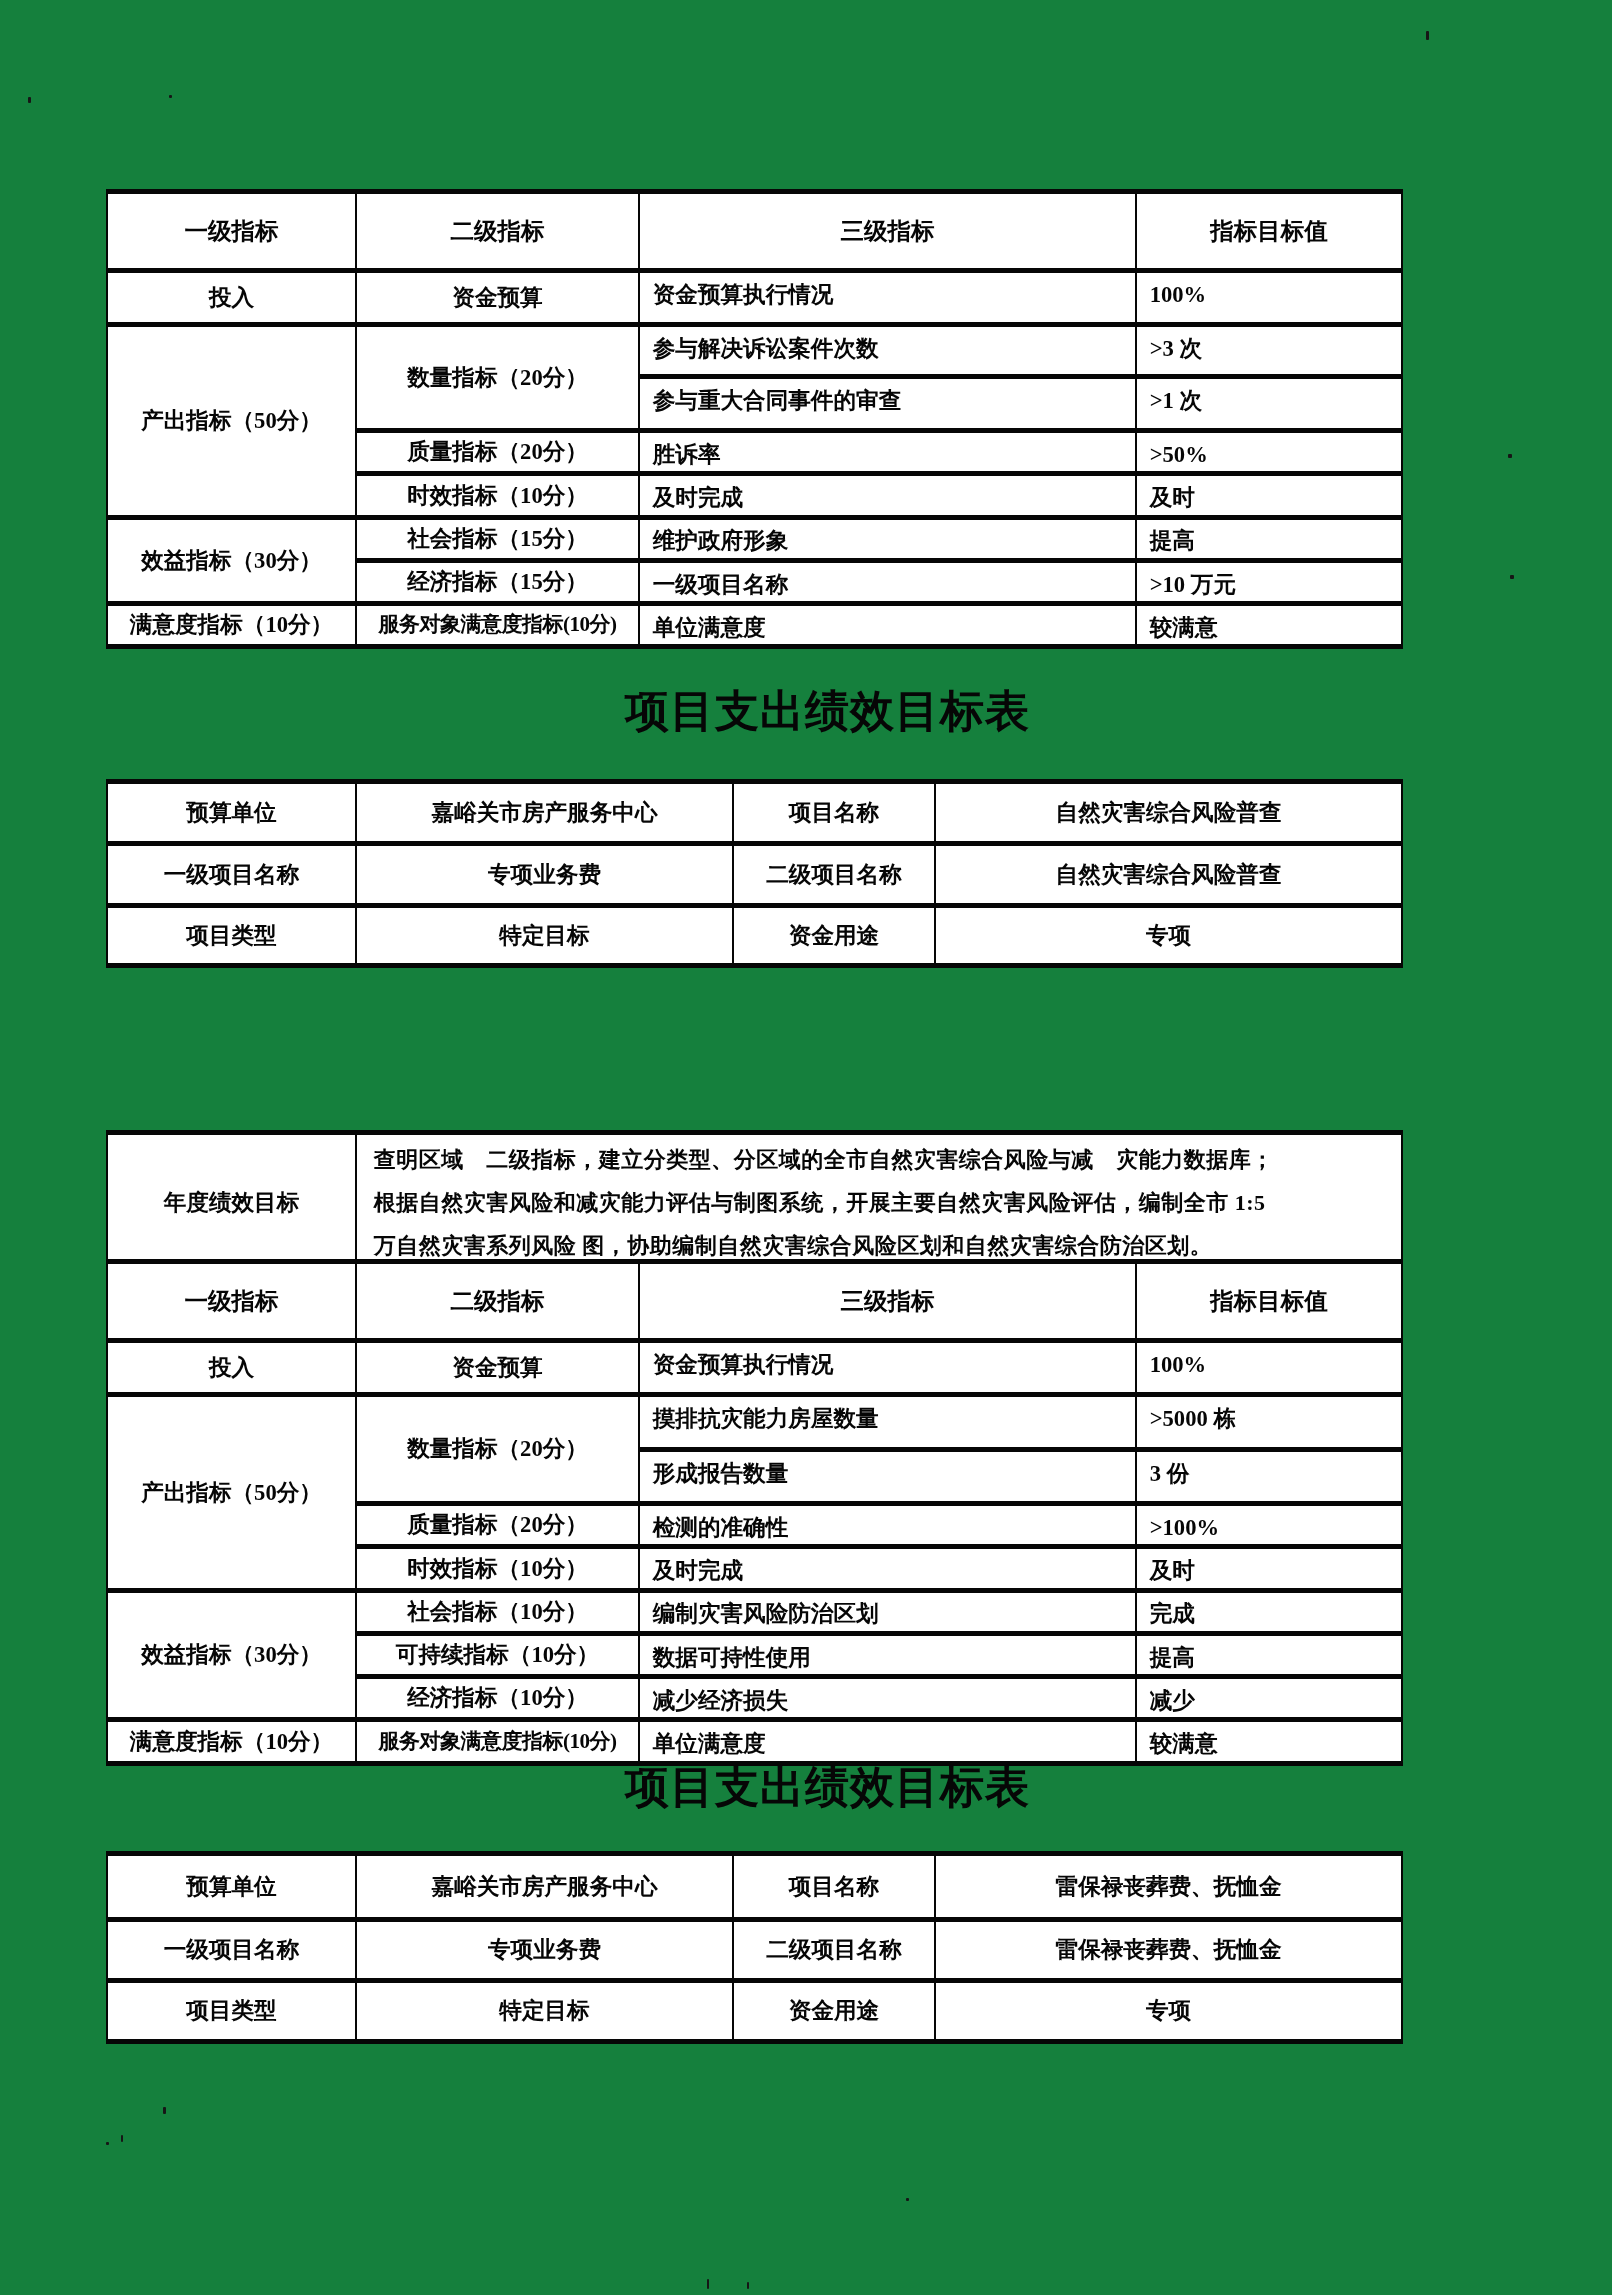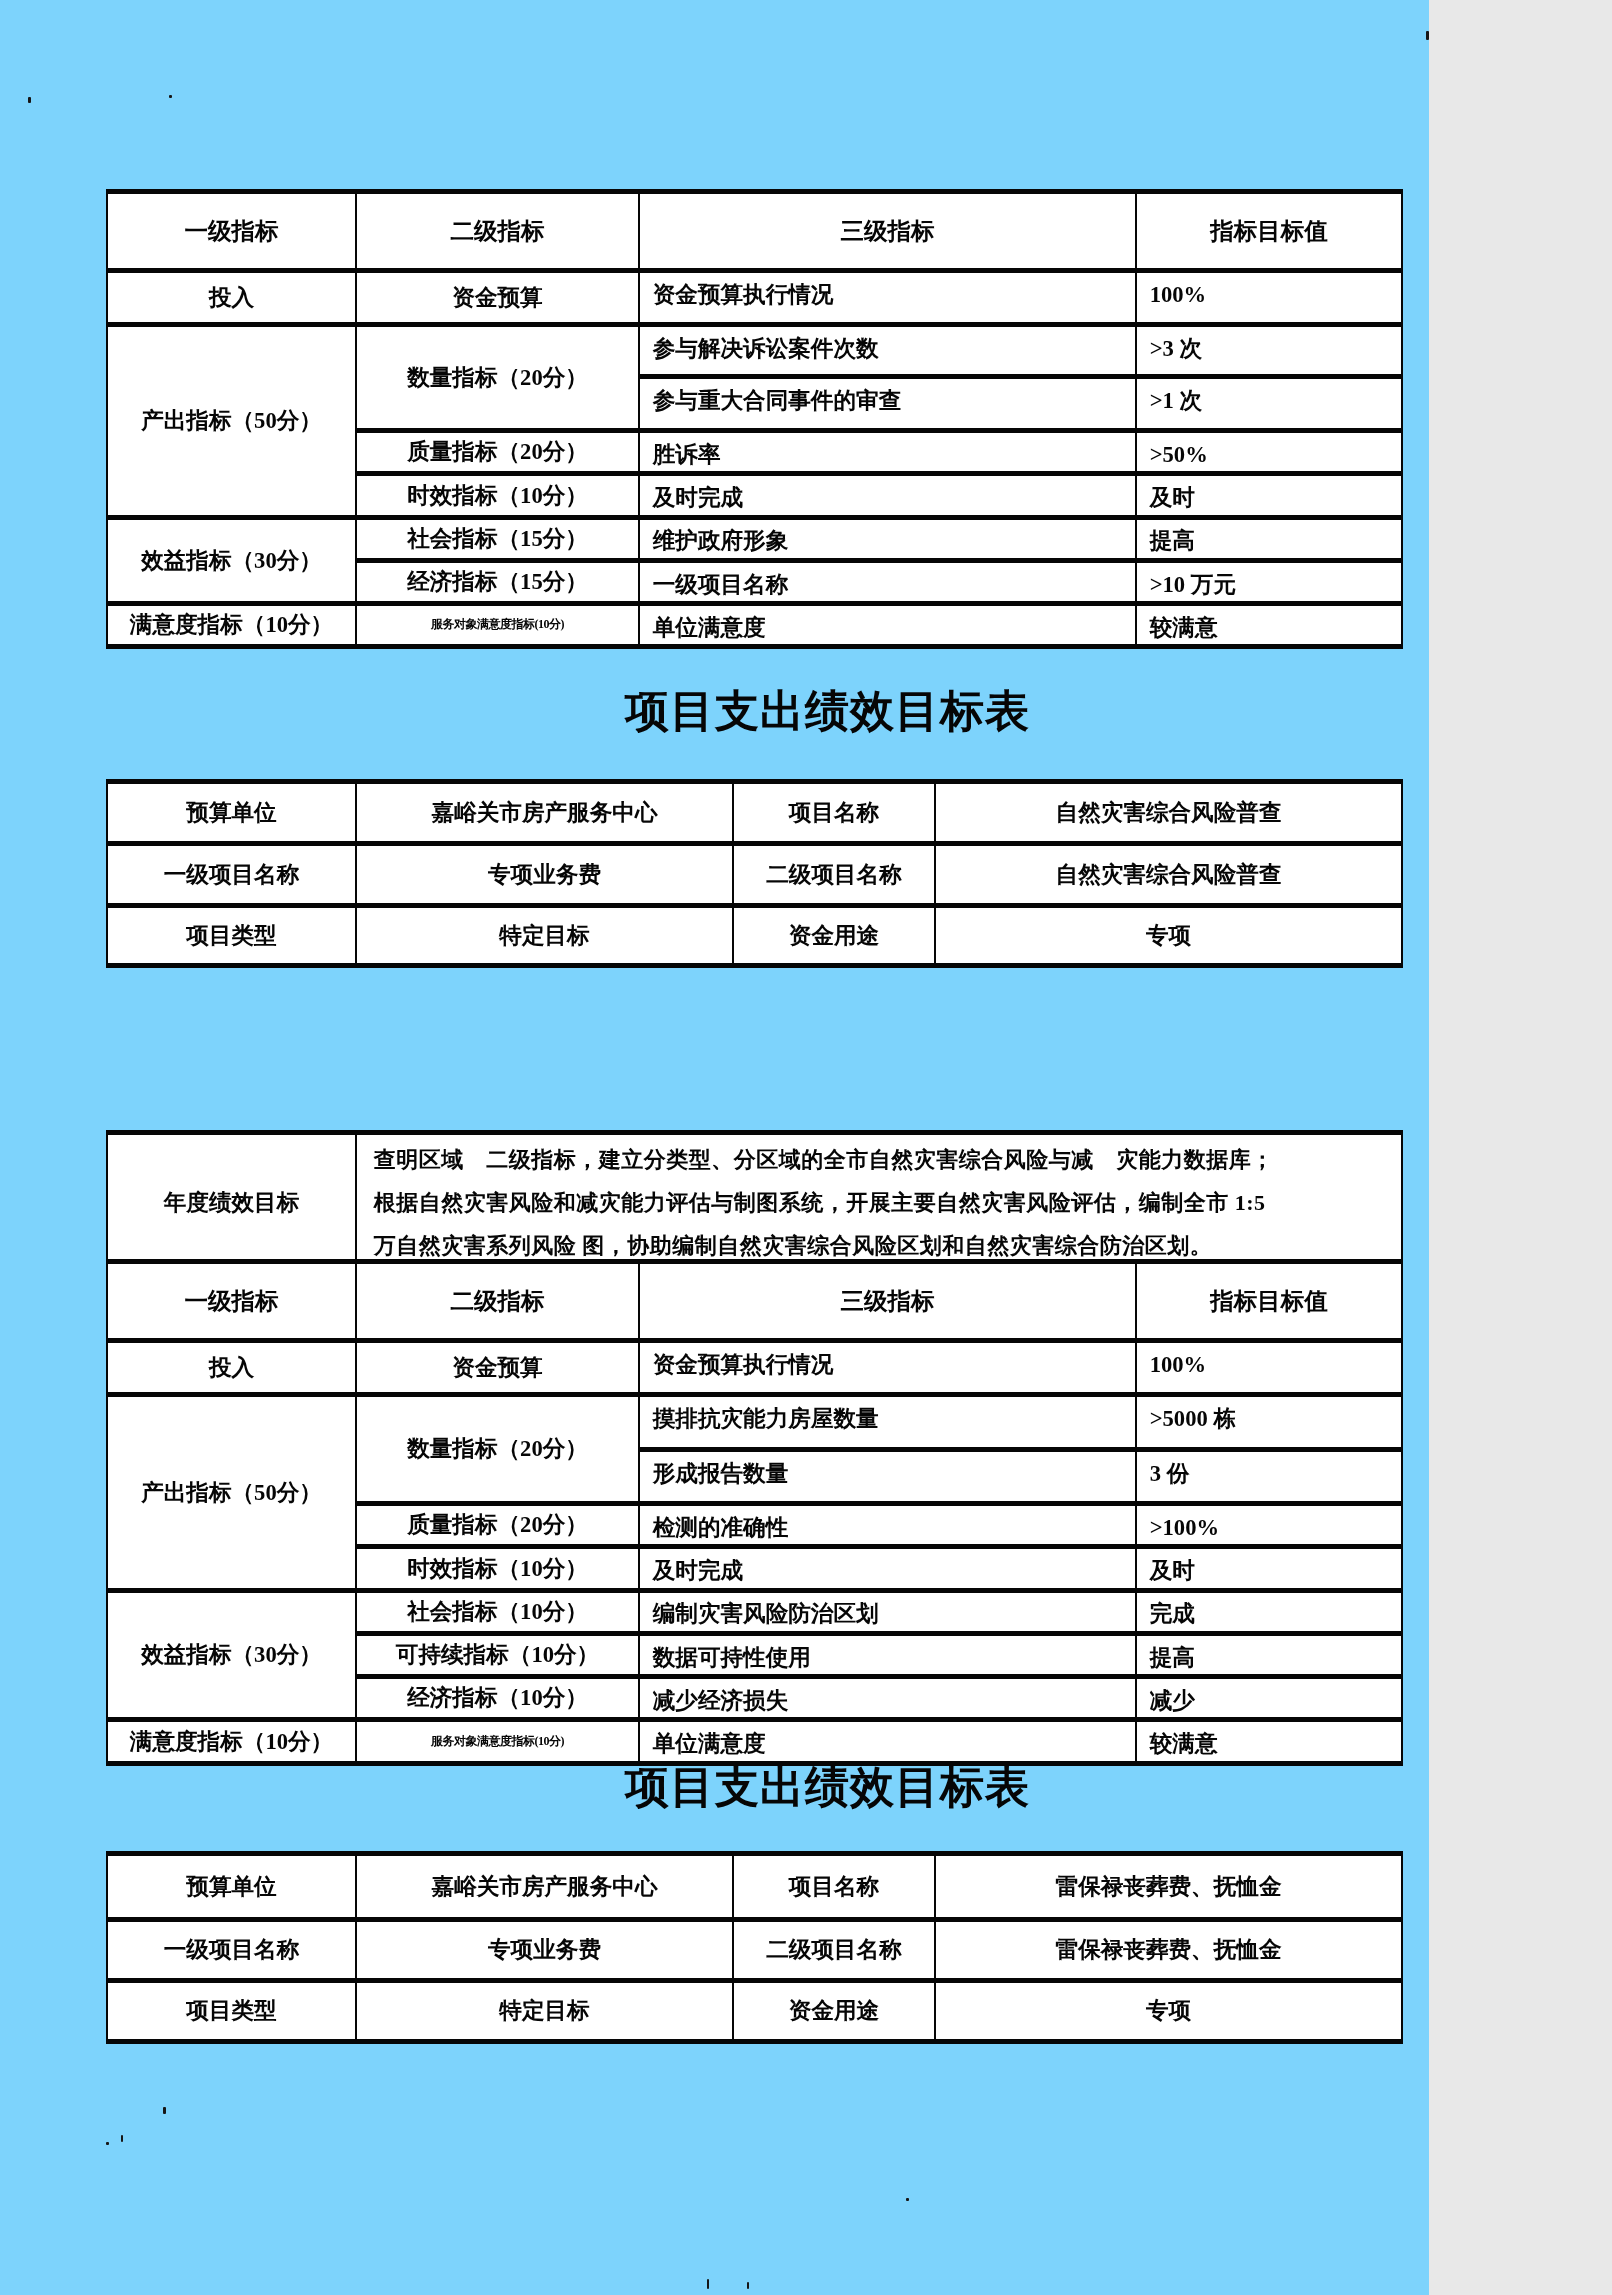--- a/index.html
+++ b/index.html
@@ -1,24 +1,24 @@
 <!DOCTYPE html>
 <html style="font-size:7.8px"><head>
 <meta charset="utf-8">
 <style>
   html,body{margin:0;padding:0;background:#e8e8e8;}
-  .page{position:relative;width:1429px;height:2295px;background:#7dd3fc;overflow:hidden;
+  .page{position:relative;width:1612px;height:2295px;background:#15803d;overflow:hidden;
         font-family:"Liberation Serif","DejaVu Serif",serif;color:#060606;}
   table.band{position:absolute;border-collapse:collapse;table-layout:fixed;background:#ffffff;}
   table.band td{border:2.9px solid #060606;border-top-width:5.4px;border-bottom-width:5.4px;
         font-weight:700;font-size:22.6px;line-height:1.3;text-align:center;vertical-align:middle;
         padding:2px 6.9px;overflow:hidden;word-break:break-all;}
   table.band td.hd{font-size:23.5px;}
   table.band td.lt{text-align:left;vertical-align:top;padding:6.9px 5.9px 2px 12.7px;}
-  table.band td.sm{font-size:12px;letter-spacing:-0.5px;padding-left:2.9px;padding-right:2.9px;text-align:center;}
+  table.band td.sm{font-size:21px;letter-spacing:-0.5px;padding-left:2.9px;padding-right:2.9px;text-align:center;}
   table.band td.pre{white-space:pre-line;line-height:1.55;}
   table.band td.goal{white-space:pre-line;text-align:left;vertical-align:middle;
         font-size:22px;line-height:43px;padding:2.9px 16.7px;letter-spacing:0.5px;}
   .doc-title{position:absolute;left:0;width:1612px;text-align:center;text-indent:43px;
         font-size:44px;font-weight:700;letter-spacing:1px;white-space:nowrap;
         font-family:"Liberation Serif","DejaVu Serif",serif;color:#060606;}
   .speck{position:absolute;background:#161616;border-radius:1px;}
 </style>
 </head>
 <body>

